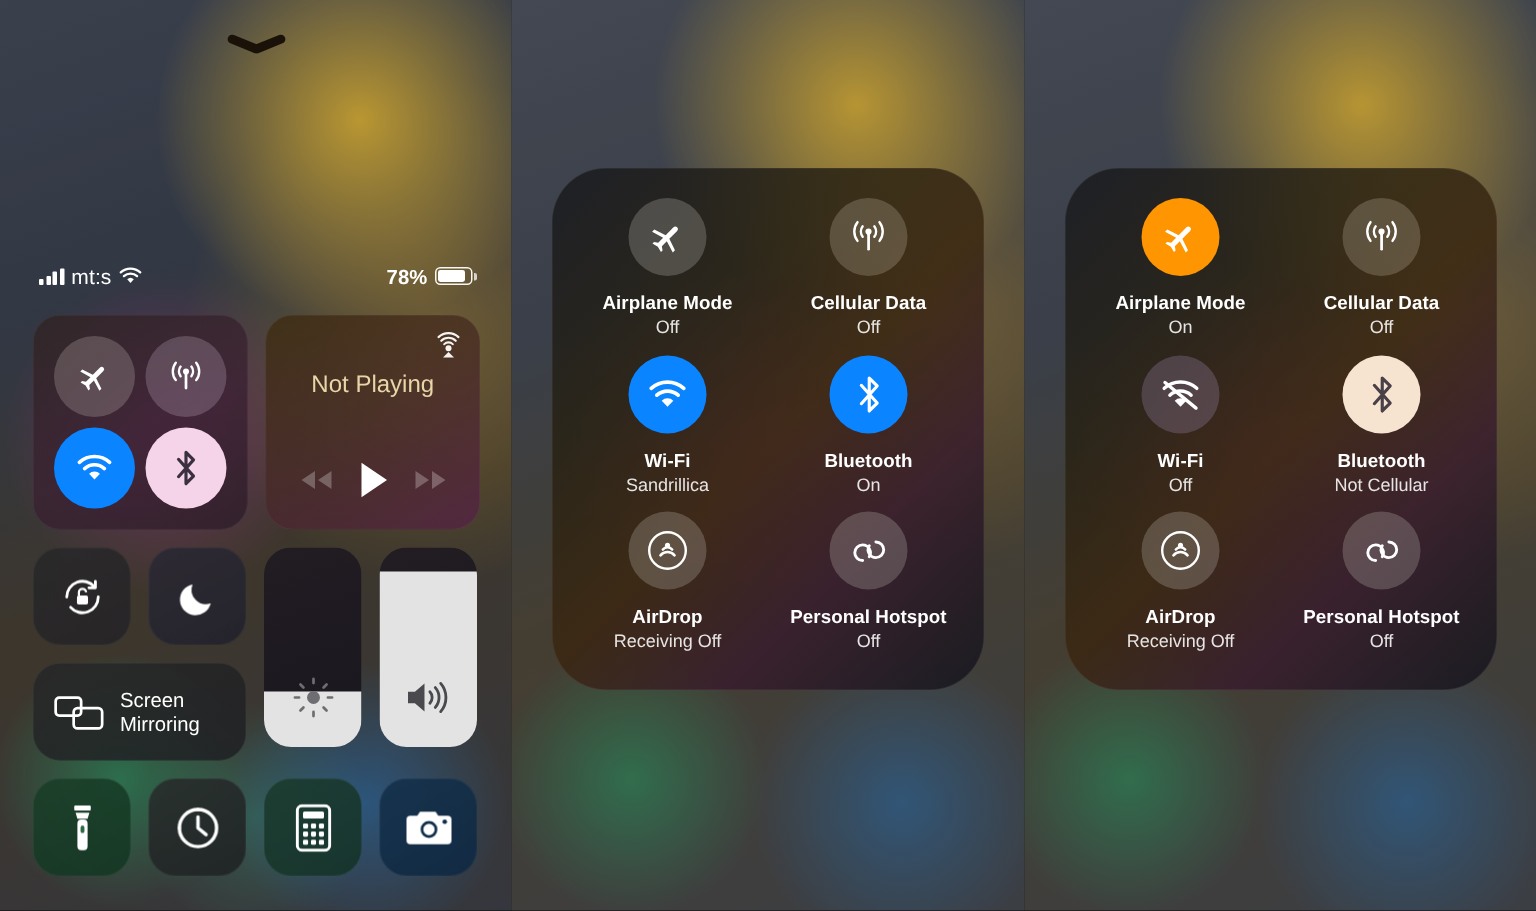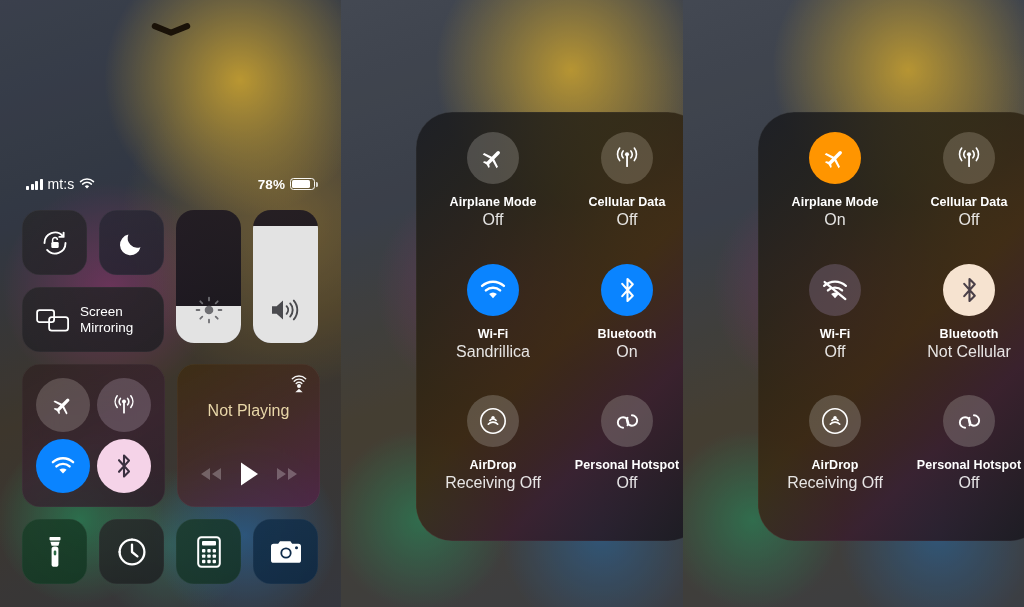--- a/index.html
+++ b/index.html
@@ -113,37 +113,37 @@
 
   
   .shortcuts { display:flex; gap:12px; }
   .sc { width:65px; height:65px; display:flex; align-items:center; justify-content:center; }
   .sc-flash { background:linear-gradient(150deg,rgba(26,62,40,.86),rgba(18,54,34,.86)); }
   .sc-timer { background:linear-gradient(150deg,rgba(40,42,42,.84),rgba(30,32,34,.84)); }
   .sc-calc  { background:linear-gradient(150deg,rgba(26,58,44,.86),rgba(20,50,38,.86)); }
   .sc-cam   { background:linear-gradient(150deg,rgba(20,48,74,.88),rgba(14,40,66,.88)); }
 
   
-  .expanded { position:absolute; left:27px; top:112px; width:288px; height:429px;
+  .expanded { position:absolute; left:27px; top:112px; width:288px; height:348px;
       border-radius:36px; overflow:hidden;
       background:linear-gradient(135deg, rgba(26,28,34,.90) 0%, rgba(40,34,20,.86) 30%,
                  rgba(58,38,16,.84) 52%, rgba(56,28,44,.84) 72%, rgba(22,24,30,.90) 100%);
-      box-shadow:inset 0 0 0 .5px rgba(255,255,255,.07);margin-left:48px; }
+      box-shadow:inset 0 0 0 .5px rgba(255,255,255,.07); }
   .exp-grid { position:absolute; inset:0; display:grid; grid-template-columns:1fr 1fr;
               grid-template-rows:1fr 1fr 1fr; padding:20px 10px 14px; }
   .exp-cell { display:flex; flex-direction:column; align-items:center; }
   .exp-icon { width:52px; height:52px; border-radius:50%; display:flex; align-items:center; justify-content:center; }
   .ei-dim    { background:rgba(180,175,170,.30); }
   .ei-dim2   { background:rgba(180,170,150,.30); }
   .ei-purple { background:rgba(150,130,165,.32); }
   .ei-blue   { background:#0a84ff; }
   .ei-orange { background:#ff9500; }
   .ei-cream  { background:#f6e3d0; }
   .exp-name { margin-top:11px; color:#fff; font-size:12.5px; font-weight:600; letter-spacing:.05px; text-align:center; }
-  .exp-state{ margin-top:2px; color:rgba(255,255,255,.88); font-size:16px; font-weight:400; text-align:center; }
+  .exp-state{ margin-top:2px; color:rgba(255,255,255,.88); font-size:12px; font-weight:400; text-align:center; }
 
   .ic { display:block; }
 </style>
 </head>
 <body>
 
 <div class="screen">
 
   <div class="panel panel-1">
     <div class="wall wall1">
@@ -173,80 +173,20 @@
       </div>
       <div class="sb-right">
         <span>78%</span>
         <div class="batt">
             <div class="fill" style="width:88%"></div>
           </div>
       </div>
     </div>
 
     <div class="cc">
-
-      <div class="row" style="margin-bottom:12px;">
-        <div style="display:flex; flex-direction:column; gap:12px;">
-          <div class="row">
-            <div class="card small-tile tile-rotate">
-              <svg class="ic" width="30" height="30" viewBox="0 0 30 30">
-                <path d="M4.5 15a10.5 10.5 0 0 1 18.4-6.9" stroke="#fff" stroke-width="1.9" fill="none" stroke-linecap="round"></path>
-                <path d="M25.5 15a10.5 10.5 0 0 1-18.4 6.9" stroke="#fff" stroke-width="1.9" fill="none" stroke-linecap="round"></path>
-                <path d="M23.6 4.6v4.3h-4.3" stroke="#fff" stroke-width="1.9" fill="none" stroke-linecap="round" stroke-linejoin="round"></path>
-                <rect x="11.3" y="14" width="7.4" height="6" rx="1.2" fill="#fff"></rect>
-                <path d="M12.6 14v-2.1a2.4 2.4 0 0 1 4.8 0" stroke="#fff" stroke-width="1.5" fill="none"></path>
-              </svg>
-            </div>
-            <div class="card small-tile tile-moon">
-              <svg class="ic" width="28" height="28" viewBox="0 0 28 28">
-                <path d="M22.5 18.2A9.6 9.6 0 0 1 10.4 5.6 10.4 10.4 0 1 0 22.5 18.2Z" fill="#fff"></path>
-              </svg>
-            </div>
-          </div>
-          <div class="card mirror">
-            <svg class="ic" width="34" height="26" viewBox="0 0 34 26">
-              <rect x="1.1" y="3.1" width="17" height="12" rx="2.4" stroke="#fff" stroke-width="1.8" fill="none"></rect>
-              <rect x="13.1" y="10.1" width="19" height="13.5" rx="2.6" stroke="#fff" stroke-width="1.8" fill="rgba(0,0,0,0)"></rect>
-            </svg>
-            <div class="mirror-label">
-              <div>Screen</div>
-              <div>Mirroring</div>
-            </div>
-          </div>
-        </div>
-
-        <div class="slider">
-          <div class="track"></div>
-          <div class="fill" id="brightness-fill" style="height: 28%;"></div>
-          <div class="glyph">
-            <svg width="30" height="30" viewBox="0 0 30 30">
-              <circle cx="15" cy="15" r="4.3" fill="#6e6e72"></circle>
-              <g stroke="#6e6e72" stroke-width="1.8" stroke-linecap="round">
-                <path d="M15 2.6v2.8M15 24.6v2.8M2.6 15h2.8M24.6 15h2.8"></path>
-                <path d="M6.3 6.3 8.3 8.3M21.7 21.7l2 2M23.7 6.3l-2 2M8.3 21.7l-2 2"></path>
-              </g>
-            </svg>
-          </div>
-        </div>
-
-        <div class="slider">
-          <div class="track"></div>
-          <div class="fill" id="volume-fill" style="height: 88%;"></div>
-          <div class="glyph">
-            <svg width="34" height="30" viewBox="0 0 34 30">
-              <path d="M3 11.2h4.6L14 5.6v18.8l-6.4-5.6H3Z" fill="#4a4a4e"></path>
-              <g stroke="#4a4a4e" fill="none" stroke-linecap="round">
-                <path d="M17.6 11.2a5.6 5.6 0 0 1 0 7.6" stroke-width="1.9"></path>
-                <path d="M21.2 8.4a10 10 0 0 1 0 13.2" stroke-width="1.9"></path>
-                <path d="M24.8 5.6a14.4 14.4 0 0 1 0 18.8" stroke-width="1.9"></path>
-              </g>
-            </svg>
-          </div>
-        </div>
-      </div>
 
       <div class="row" style="margin-bottom:12px;">
         <div class="card connectivity">
           <div class="conn-grid">
             <div class="toggle t-off">
               <svg class="ic" width="24" height="24" viewBox="0 0 24 24">
                 <path d="M21 14.5 13.6 12V5.2a1.6 1.6 0 0 0-3.2 0V12L3 14.5v1.9l7.4-2.2v4.3l-2.1 1.5v1.4l3.7-1 3.7 1v-1.4l-2.1-1.5v-4.3l7.4 2.2Z" fill="#fff" transform="rotate(45 12 12)"></path>
               </svg>
             </div>
             <div class="toggle t-off2">
@@ -292,20 +232,80 @@
             <svg width="22" height="26" viewBox="0 0 22 26">
               <path d="M3 1.5 20 13 3 24.5Z" fill="#fff"></path>
             </svg>
             <svg width="24" height="16" viewBox="0 0 24 16">
               <path d="M13 2v12l9-6Zm-11 0v12l9-6Z" fill="rgba(255,255,255,.26)"></path>
             </svg>
           </div>
         </div>
       </div>
 
+      <div class="row" style="margin-bottom:12px;">
+        <div style="display:flex; flex-direction:column; gap:12px;">
+          <div class="row">
+            <div class="card small-tile tile-rotate">
+              <svg class="ic" width="30" height="30" viewBox="0 0 30 30">
+                <path d="M4.5 15a10.5 10.5 0 0 1 18.4-6.9" stroke="#fff" stroke-width="1.9" fill="none" stroke-linecap="round"></path>
+                <path d="M25.5 15a10.5 10.5 0 0 1-18.4 6.9" stroke="#fff" stroke-width="1.9" fill="none" stroke-linecap="round"></path>
+                <path d="M23.6 4.6v4.3h-4.3" stroke="#fff" stroke-width="1.9" fill="none" stroke-linecap="round" stroke-linejoin="round"></path>
+                <rect x="11.3" y="14" width="7.4" height="6" rx="1.2" fill="#fff"></rect>
+                <path d="M12.6 14v-2.1a2.4 2.4 0 0 1 4.8 0" stroke="#fff" stroke-width="1.5" fill="none"></path>
+              </svg>
+            </div>
+            <div class="card small-tile tile-moon">
+              <svg class="ic" width="28" height="28" viewBox="0 0 28 28">
+                <path d="M22.5 18.2A9.6 9.6 0 0 1 10.4 5.6 10.4 10.4 0 1 0 22.5 18.2Z" fill="#fff"></path>
+              </svg>
+            </div>
+          </div>
+          <div class="card mirror">
+            <svg class="ic" width="34" height="26" viewBox="0 0 34 26">
+              <rect x="1.1" y="3.1" width="17" height="12" rx="2.4" stroke="#fff" stroke-width="1.8" fill="none"></rect>
+              <rect x="13.1" y="10.1" width="19" height="13.5" rx="2.6" stroke="#fff" stroke-width="1.8" fill="rgba(0,0,0,0)"></rect>
+            </svg>
+            <div class="mirror-label">
+              <div>Screen</div>
+              <div>Mirroring</div>
+            </div>
+          </div>
+        </div>
+
+        <div class="slider">
+          <div class="track"></div>
+          <div class="fill" id="brightness-fill" style="height: 28%;"></div>
+          <div class="glyph">
+            <svg width="30" height="30" viewBox="0 0 30 30">
+              <circle cx="15" cy="15" r="4.3" fill="#6e6e72"></circle>
+              <g stroke="#6e6e72" stroke-width="1.8" stroke-linecap="round">
+                <path d="M15 2.6v2.8M15 24.6v2.8M2.6 15h2.8M24.6 15h2.8"></path>
+                <path d="M6.3 6.3 8.3 8.3M21.7 21.7l2 2M23.7 6.3l-2 2M8.3 21.7l-2 2"></path>
+              </g>
+            </svg>
+          </div>
+        </div>
+
+        <div class="slider">
+          <div class="track"></div>
+          <div class="fill" id="volume-fill" style="height: 88%;"></div>
+          <div class="glyph">
+            <svg width="34" height="30" viewBox="0 0 34 30">
+              <path d="M3 11.2h4.6L14 5.6v18.8l-6.4-5.6H3Z" fill="#4a4a4e"></path>
+              <g stroke="#4a4a4e" fill="none" stroke-linecap="round">
+                <path d="M17.6 11.2a5.6 5.6 0 0 1 0 7.6" stroke-width="1.9"></path>
+                <path d="M21.2 8.4a10 10 0 0 1 0 13.2" stroke-width="1.9"></path>
+                <path d="M24.8 5.6a14.4 14.4 0 0 1 0 18.8" stroke-width="1.9"></path>
+              </g>
+            </svg>
+          </div>
+        </div>
+      </div>
+
       <div class="shortcuts">
         <div class="card sc sc-flash">
           <svg width="20" height="32" viewBox="0 0 20 32">
             <rect x="4.5" y="1" width="11" height="3.4" rx=".8" fill="#fff"></rect>
             <path d="M5.4 5.8h9.2l-1.2 4H6.6Z" fill="#fff"></path>
             <rect x="6.6" y="10.4" width="6.8" height="20.4" rx="2.6" fill="#fff"></rect>
             <rect x="8.7" y="14.4" width="2.6" height="5" rx="1.3" fill="#2c6b46"></rect>
           </svg>
         </div>
         <div class="card sc sc-timer">

